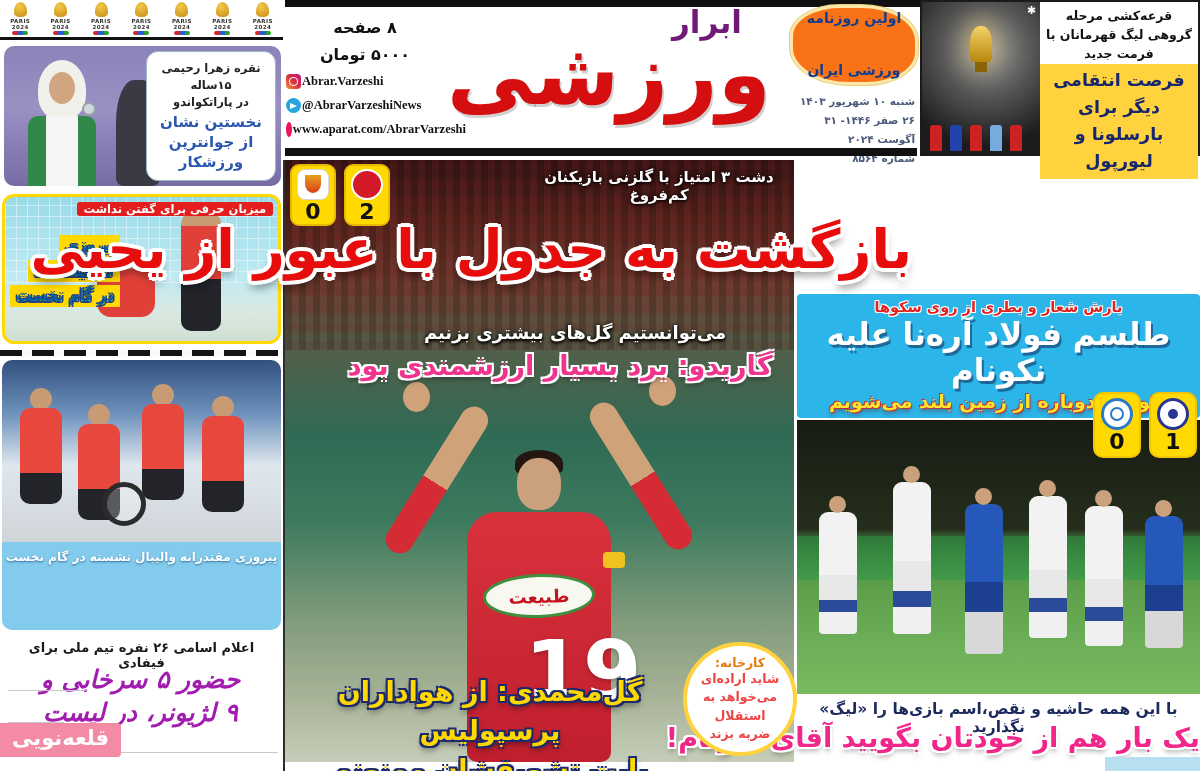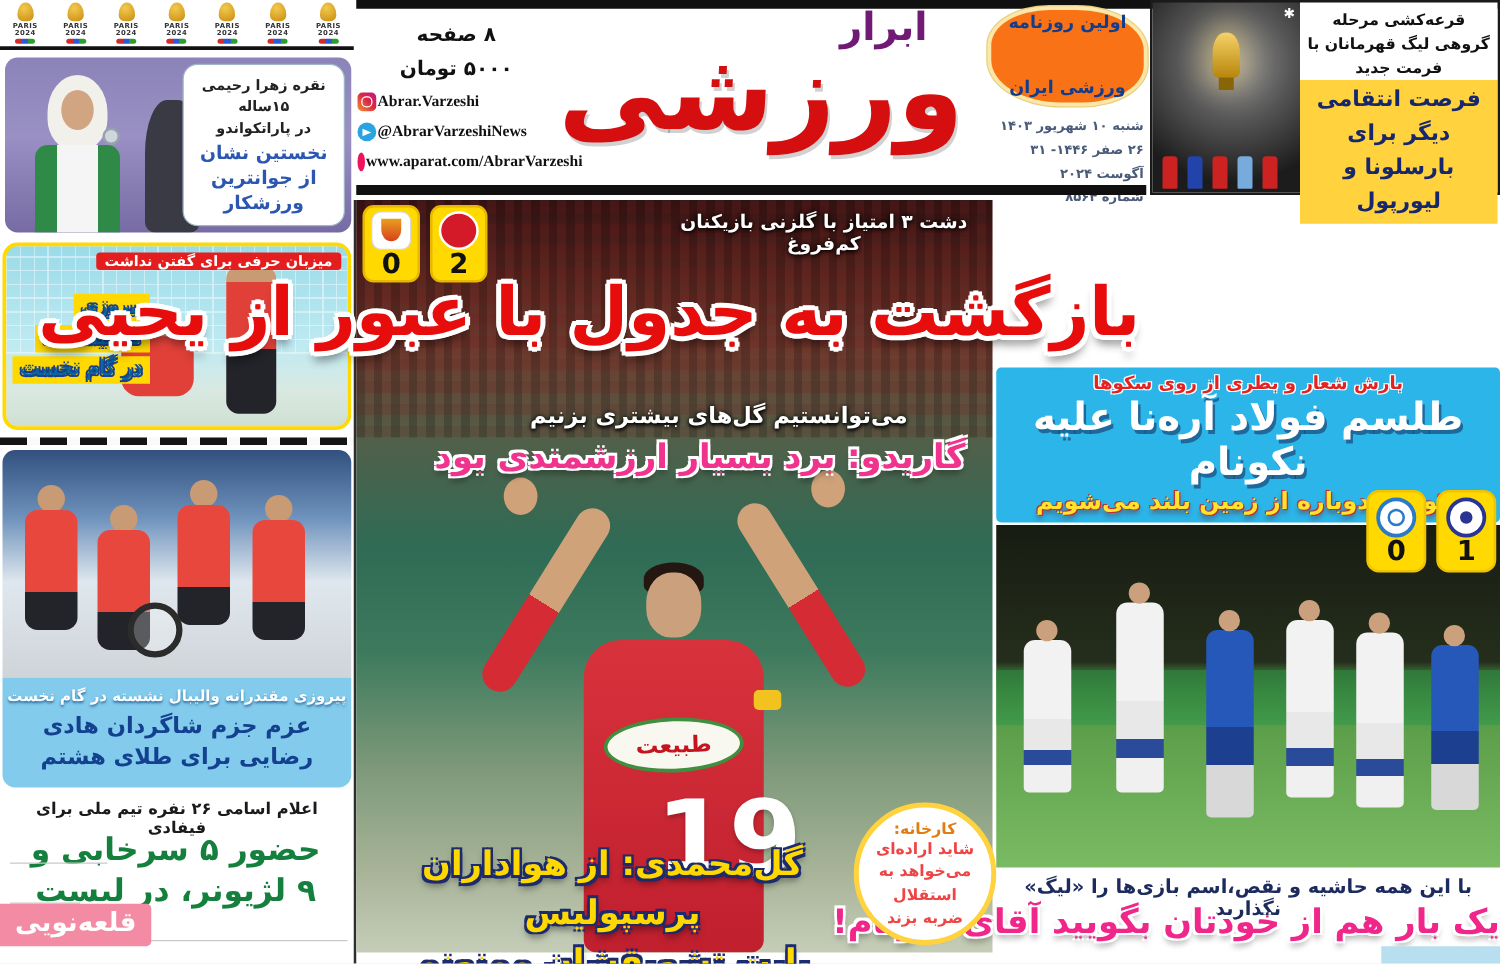--- a/index.html
+++ b/index.html
@@ -62,21 +62,21 @@
   .s3-wheel { position:absolute; left:100px; top:122px; width:44px; height:44px; border-radius:50%;
     border:5px solid #2b2b2b; background:rgba(255,255,255,.25); }
   .story3-caption { position:absolute; left:2px; top:542px; width:279px; height:88px; background:#82cbec;
     border-radius:0 0 10px 10px; text-align:center; padding-top:8px; }
   .s3-kicker { color:#fff; font-size:12px; font-weight:bold; text-shadow:0 1px 2px rgba(0,60,120,.65); }
   .s3-headline { color:#14418f; font-size:18px; font-weight:bold; line-height:1.4; margin:4px 10px 0; }
 
   .s4-kicker { position:absolute; left:4px; top:640px; width:275px; text-align:center;
     font-size:13px; font-weight:bold; color:#1a1a1a; }
   .s4-headline { position:absolute; left:0; top:664px; width:281px; text-align:center;
-    color:#15803d; font-size:25px; font-weight:bold; line-height:1.3; }
+    color:#a21caf; font-size:25px; font-weight:bold; line-height:1.3;font-style:italic; }
   .s4-line { position:absolute; height:1px; background:#c9c9c9; }
   .s4-tag { position:absolute; left:0; top:723px; background:#f28ba3; color:#fff; font-size:21px;
     font-weight:bold; padding:3px 12px 7px; border-radius:0 4px 4px 0; }
 
   
   .topbar { position:absolute; left:285px; top:0; width:915px; height:7px; background:#101010; }
   .headbar { position:absolute; left:285px; top:148px; width:632px; height:8px; background:#101010; }
   .pages { position:absolute; left:295px; top:14px; width:140px; text-align:center; font-size:16px;
     font-weight:bold; color:#111; line-height:1.7; }
   .social { position:absolute; left:286px; top:74px; width:180px; direction:ltr; }
@@ -291,21 +291,20 @@
     <div class="s3-h" style="left:86px; top:44px;"></div>
     <div class="s3-p" style="left:76px; top:64px;"></div>
     <div class="s3-h" style="left:150px; top:24px;"></div>
     <div class="s3-p" style="left:140px; top:44px;"></div>
     <div class="s3-h" style="left:210px; top:36px;"></div>
     <div class="s3-p" style="left:200px; top:56px;"></div>
     <div class="s3-wheel"></div>
   </div>
   <div class="story3-caption">
     <div class="s3-kicker">پیروزی مقتدرانه والیبال نشسته در گام نخست</div>
-    <div class="s3-headline">عزم جزم شاگردان هادی رضایی برای طلای هشتم</div>
   </div>
 
   <div class="s4-kicker">اعلام اسامی ۲۶ نفره تیم ملی برای فیفادی</div>
   <div class="s4-headline">
     <div>حضور ۵ سرخابی و</div>
     <div>۹ لژیونر، در لیست</div>
   </div>
   <div class="s4-line" style="left:8px; top:690px; width:78px;"></div>
   <div class="s4-line" style="left:8px; top:722px; width:56px;"></div>
   <div class="s4-line" style="left:96px; top:752px; width:182px;"></div>

